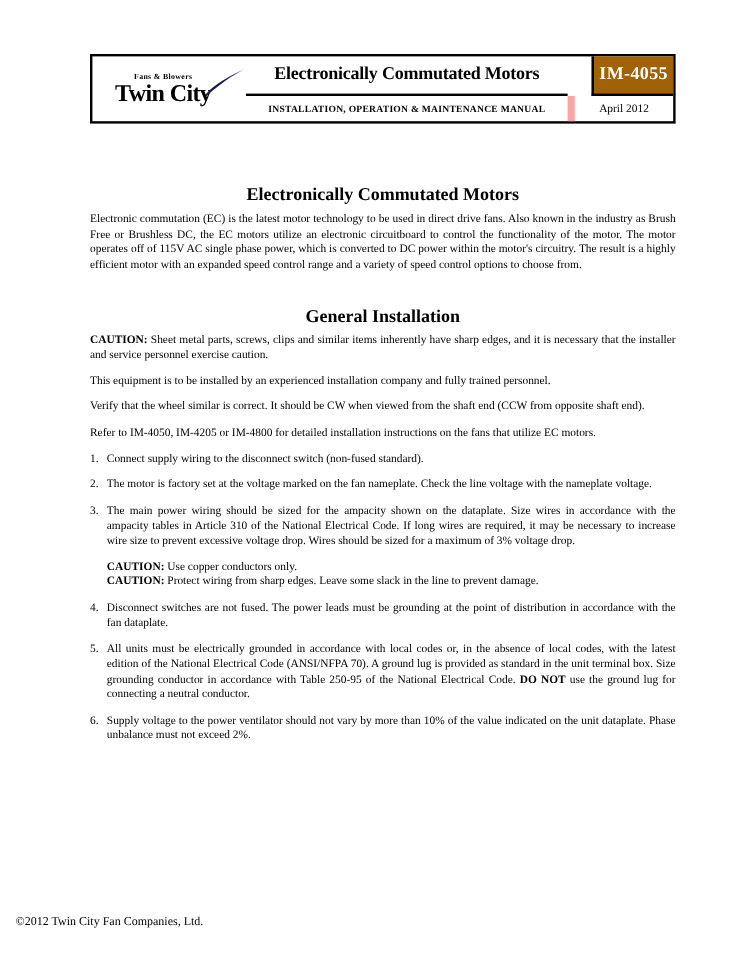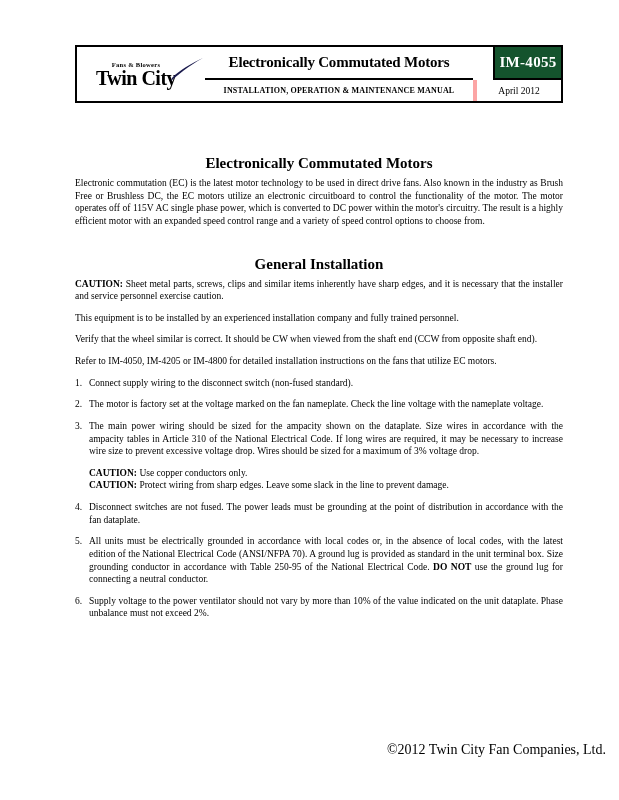--- a/index.html
+++ b/index.html
@@ -27,32 +27,32 @@
   .logo-tagline { font-size: 6.5px; font-weight: bold; letter-spacing: .3px; }
   .logo-name { font-size: 20px; font-weight: bold; letter-spacing: -.5px; line-height: 1; }
   .swoosh { position: absolute; right: -18px; top: -4px; }
 
   .title-cell {
     display: flex; align-items: center; justify-content: center;
     font-weight: bold; font-size: 15px; letter-spacing: -.2px;
     border-bottom: 2px solid #000;
   }
   .im-cell {
-    background: #14532d; color: #fff;
+    background: #a16207; color: #fff;
     display: flex; align-items: center; justify-content: center;
     font-weight: bold; font-size: 15px; letter-spacing: .3px;
     border-bottom: 2px solid #000; border-left: 2px solid #000; margin-left: 20px;
   }
   .subtitle-cell {
     display: flex; align-items: center; justify-content: center;
     font-weight: bold; font-size: 8px; letter-spacing: .2px;
   }
   .date-cell {
     display: flex; align-items: center; justify-content: center;
-    font-size: 9.5px; border-left: 4px solid #fca5a5;
+    font-size: 9.5px; border-left: 6px solid #fca5a5;
   }
 
   
   .content { position: absolute; top: 155px; left: 62px; right: 43px; }
   .h1 {
     font-size: 15px; font-weight: bold; text-align: center;
     margin: 0 0 5px 0;
   }
   .h1.spaced { margin-top: 28px; }
   .p {
@@ -61,22 +61,22 @@
   }
   .b { font-weight: bold; }
 
   .li { display: flex; font-size: 9.5px; line-height: 1.33; margin: 0 0 9px 0; }
   .li-num { flex: 0 0 14px; }
   .li-body { flex: 1; text-align: justify; }
   .caution-block { margin-top: 9px; }
 
   
   .footer {
-    position: absolute; bottom: 42px; left: 0; right: 0;
-    text-align: right; font-size: 14px;
+    position: absolute; bottom: 26px; left: 0; right: 0;
+    text-align: left; font-size: 10px;
   }
 </style>
 </head>
 <body>
 
 <div class="page">
 
   <div class="header-box">
     <div class="logo-cell">
       <div class="logo-inner">

